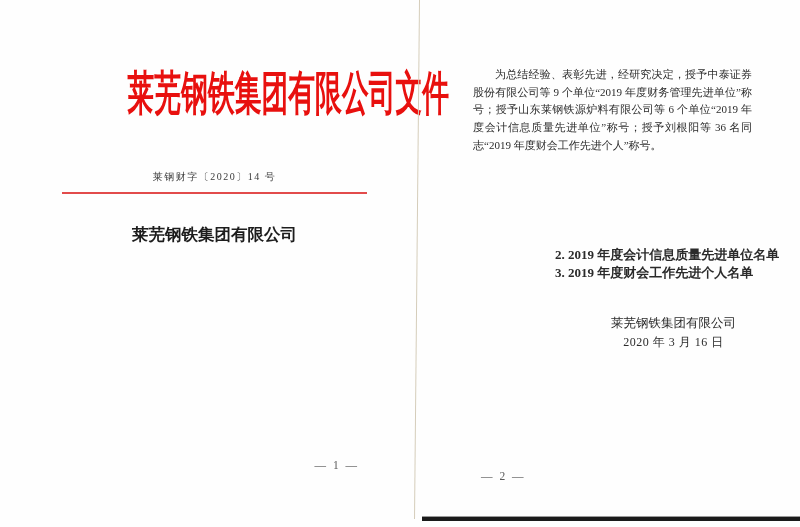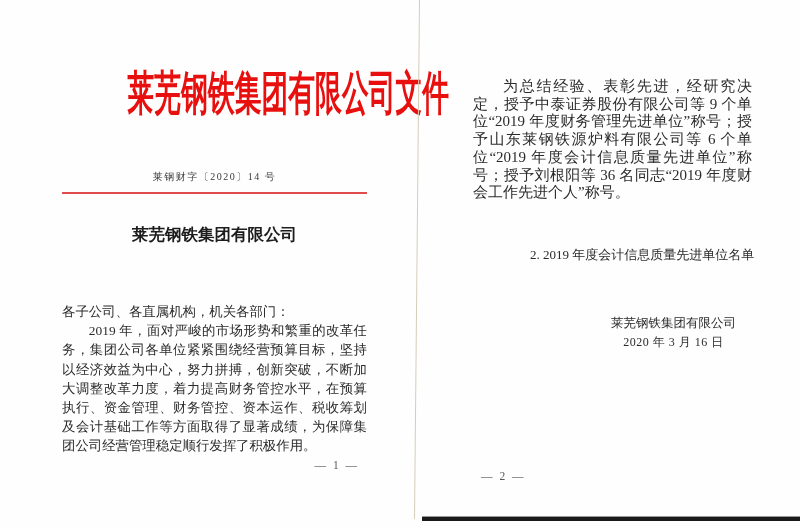--- a/index.html
+++ b/index.html
@@ -42,27 +42,27 @@
   }
   #page1 .body-text { top: 302px; }
   .body-text p.indent { text-indent: 2em; }
   .page-footer {
     position: absolute; font-size: 11.5px; color: #5a5a5a; letter-spacing: 2px;
   }
   #footer1 { top: 459px; right: 8px; }
   #footer2 { top: 470px; left: 8px; }
 
   
-  #page2 .body-text { top: 78px; font-size: 15px; line-height: 17.7px; }
+  #page2 .body-text { top: 66px; font-size: 11px; line-height: 17.7px; }
   .attachments {
     position: absolute; top: 246px; left: 26px; right: 0;
     font-size: 13px; line-height: 17.7px; color: #2b2b2b;
   }
   .att-first { white-space: nowrap; }
-  .att-item-cont { margin-left: 31px; white-space: nowrap; }
+  .att-item-cont { margin-left: 56px; white-space: nowrap; font-weight: bold; }
   .signature-block {
     position: absolute; top: 314px; right: 16px;
     text-align: center; font-size: 12.5px; line-height: 18.5px; color: #2b2b2b;
   }
   .signature-block .sig-date { font-size: 12px; letter-spacing: 0.5px; }
 
   
   .page-divider {
     position: absolute; left: 419px; top: 0; width: 1px; height: 519px;
     background: #d5cdba;
@@ -81,36 +81,33 @@
   <div class="red-header">莱芜钢铁集团有限公司文件</div>
 
   <div class="doc-number">莱钢财字〔2020〕14 号</div>
 
   <div class="red-rule"></div>
 
   <div class="doc-title">
     <div>莱芜钢铁集团有限公司</div>
   </div>
 
-  <div class="body-text">
-    <p>各子公司、各直属机构，机关各部门：</p>
-    <p class="indent">2019 年，面对严峻的市场形势和繁重的改革任务，集团公司各单位紧紧围绕经营预算目标，坚持以经济效益为中心，努力拼搏，创新突破，不断加大调整改革力度，着力提高财务管控水平，在预算执行、资金管理、财务管控、资本运作、税收筹划及会计基础工作等方面取得了显著成绩，为保障集团公司经营管理稳定顺行发挥了积极作用。</p>
-  </div>
 
   <div class="page-footer" id="footer1">— 1 —</div>
 </div>
 
 <div class="page" id="page2">
 
   <div class="body-text">
     <p class="indent">为总结经验、表彰先进，经研究决定，授予中泰证券股份有限公司等 9 个单位“2019 年度财务管理先进单位”称号；授予山东莱钢铁源炉料有限公司等 6 个单位“2019 年度会计信息质量先进单位”称号；授予刘根阳等 36 名同志“2019 年度财会工作先进个人”称号。</p>
   </div>
 
   <div class="attachments">
     <div class="att-item-cont">2. 2019 年度会计信息质量先进单位名单</div>
+    <div class="att-item-cont">3. 2019 年度财会工作先进个人名单</div>
   </div>
 
   <div class="signature-block">
     <div>莱芜钢铁集团有限公司</div>
     <div class="sig-date">2020 年 3 月 16 日</div>
   </div>
 
   <div class="page-footer" id="footer2">— 2 —</div>
 </div>
 

